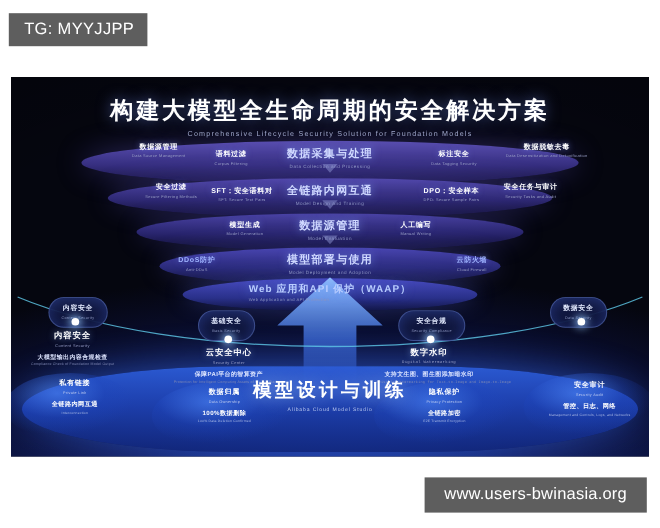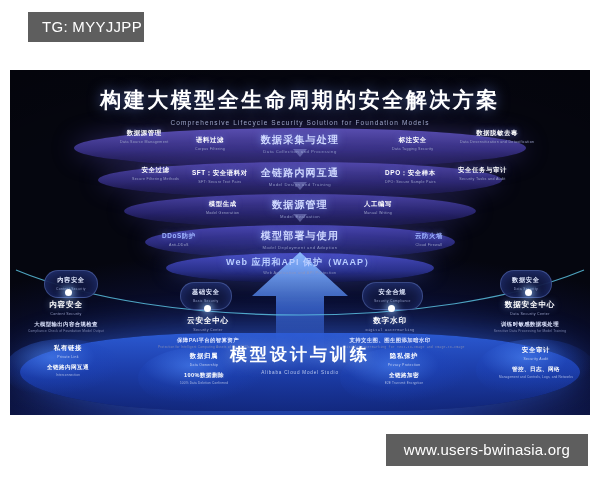--- a/index.html
+++ b/index.html
@@ -6,24 +6,24 @@
   body {
     width: 600px; height: 480px;
     background: #ffffff;
     font-family: "Liberation Sans", sans-serif;
     overflow: hidden;
     position: relative;
   }
 
   
   .tg-tag {
-    position: absolute; left: 28px; top: 12px;
+    position: absolute; left: 8px; top: 12px;
     background: #5e5e5e; color: #ffffff;
     font-size: 15px; letter-spacing: .3px;
-    padding: 6px 2px 7px 14px;
+    padding: 6px 12px 7px 14px;
     white-space: nowrap;
   }
 
   
   .url-tag {
     position: absolute; right: 12px; bottom: 14px;
     background: #5e5e5e; color: #ffffff;
     font-size: 15px; letter-spacing: .2px;
     padding: 7px 18px 8px 18px;
     white-space: nowrap;
@@ -122,21 +122,21 @@
     position: absolute; left: 50%; transform: translateX(-50%);
     width: 0; height: 0; z-index: 5;
     border-left: 7px solid transparent;
     border-right: 7px solid transparent;
     border-top: 8px solid rgba(150,160,220,.45);
   }
 
   
   .waap {
     position: absolute; left: 50%; transform: translateX(-50%);
-    top: 186px; text-align: center; z-index: 6; white-space: nowrap;
+    top: 186px; text-align: left; z-index: 6; white-space: nowrap;
   }
   .waap-cn {
     font-size: 9px; font-weight: bold; color: #b9cdff; letter-spacing: 1px;
     text-shadow: 0 0 10px rgba(110,150,255,.8);
   }
   .waap-en { font-size: 3.8px; color: #8b94c0; margin-top: 2px; letter-spacing: .4px; }
 
   
   .up-arrow {
     position: absolute; left: 50%; transform: translateX(-50%);
@@ -367,26 +367,20 @@
     <div class="nl-en">Security Center</div>
     <div class="nl-desc-cn">保障PAI平台的智算资产</div>
     <div class="nl-desc-en">Protection for Intelligent Computing Assets of the PAI Platform</div>
   </div>
   <div class="node-label" style="left:330px; top:246px; width:100px;font-family:Liberation Mono, monospace;">
     <div class="nl-cn">数字水印</div>
     <div class="nl-en">Digital Watermarking</div>
     <div class="nl-desc-cn">支持文生图、图生图添加暗水印</div>
     <div class="nl-desc-en">Invisible Watermarking for Text-to-Image and Image-to-Image</div>
   </div>
-  <div class="node-label" style="left:468px; top:230px; width:104px;">
-    <div class="nl-cn">数据安全中心</div>
-    <div class="nl-en">Data Security Center</div>
-    <div class="nl-desc-cn">训练时敏感数据项处理</div>
-    <div class="nl-desc-en">Sensitive Data Processing for Model Training</div>
-  </div>
 
   <div class="base"></div>
 
   <div class="bubble-disc" style="left:-6px; bottom:14px; width:120px; height:62px;"></div>
   <div class="bubble-disc" style="left:128px; bottom:6px; width:130px; height:62px;"></div>
   <div class="bubble-disc" style="left:330px; bottom:6px; width:130px; height:62px;"></div>
   <div class="bubble-disc" style="left:466px; bottom:14px; width:120px; height:62px;"></div>
 
   <div class="base-title">
     <div class="bt-cn">模型设计与训练</div>

